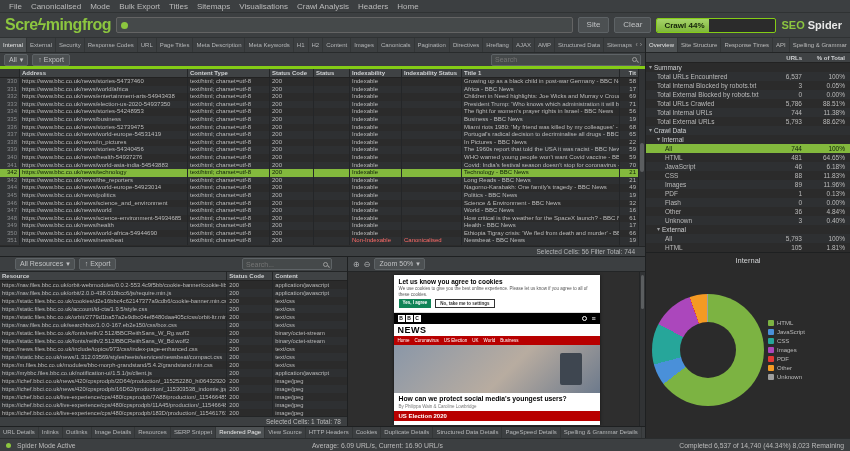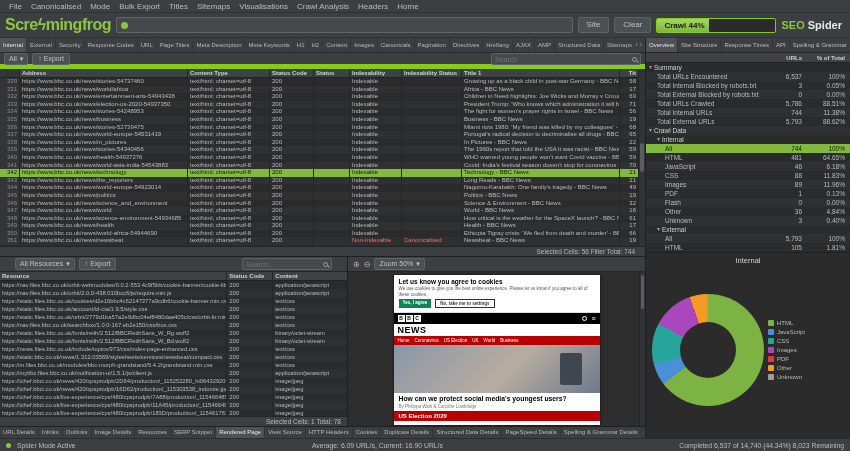--- a/index.html
+++ b/index.html
@@ -28,21 +28,21 @@
   
   .content { flex:1; display:flex; min-height:0; }
   .left { flex:1; min-width:0; display:flex; flex-direction:column; background:#2b2b2b; }
 
   .tabstrip { height:15px; background:#3c3f41; display:flex; align-items:stretch; border-bottom:1px solid #282b2c; overflow:hidden; }
   .tabs-scroll { flex:1; display:flex; overflow:hidden; }
   .mtab { font-size:6px; line-height:14px; padding:0 3px; border-right:1px solid #333637; white-space:nowrap; color:#b4b6b8; cursor:default; }
   .mtab.sel { background:#4e5254; color:#e4e4e4; }
   .tab-arrows { flex:none; font-size:7px; line-height:14px; padding:0 3px; color:#9a9a9a; }
 
-  .filterbar { height:16px; background:#3c3f41; display:flex; align-items:flex-start; gap:4px; padding:0 4px; border-bottom:5px solid #84cc16; }
+  .filterbar { height:16px; background:#3c3f41; display:flex; align-items:center; gap:4px; padding:0 4px; border-bottom:3px solid #84cc16; }
   .dropdown { height:12px; background:#4c5052; border:1px solid #5e6366; border-radius:2px; font-size:7px; line-height:10px; padding:0 4px; display:flex; align-items:center; gap:3px; color:#c0c2c4; }
   .sbtn { height:12px; background:#4c5052; border:1px solid #5e6366; border-radius:2px; font-size:7px; line-height:10px; padding:0 5px; color:#c0c2c4; display:flex; align-items:center; gap:2px; }
   .searchwrap { margin-left:auto; width:150px; height:12px; background:#45494a; border:1px solid #5e6366; border-radius:2px; display:flex; align-items:center; padding:0 3px; gap:3px; }
   .searchwrap input { flex:1; min-width:0; background:transparent; border:none; outline:none; color:#c0c2c4; font-size:7px; font-family:"Liberation Sans",sans-serif; }
   .icon-mag { width:5px; height:5px; border:1px solid #9a9a9a; border-radius:50%; position:relative; flex:none; }
   .icon-mag::after { content:''; position:absolute; width:3px; height:1px; background:#9a9a9a; transform:rotate(45deg); right:-3px; bottom:-1px; }
 
   
   .crawl-table { flex:1; min-height:0; display:flex; flex-direction:column; overflow:hidden; position:relative; }
   .thead, .trow { display:flex; width:638px; flex:none; }

